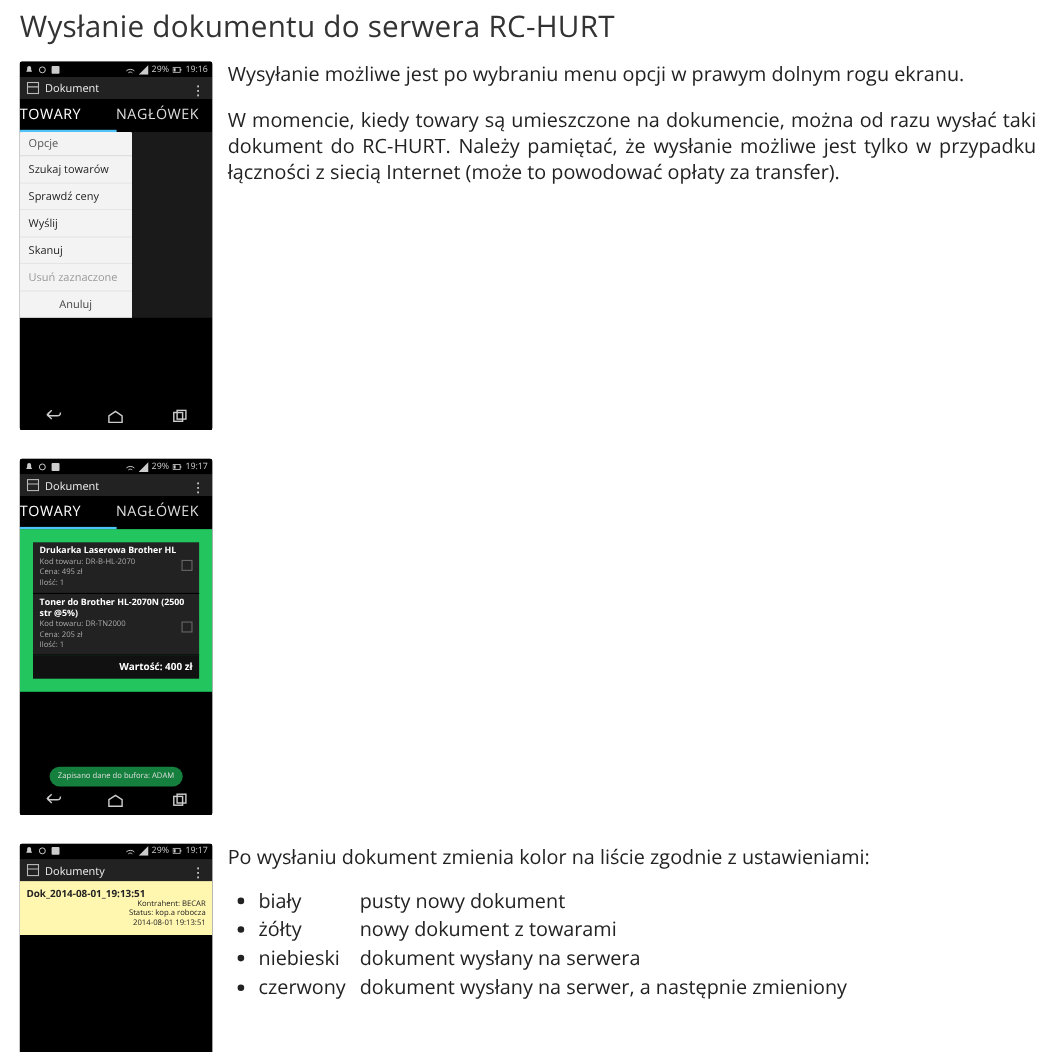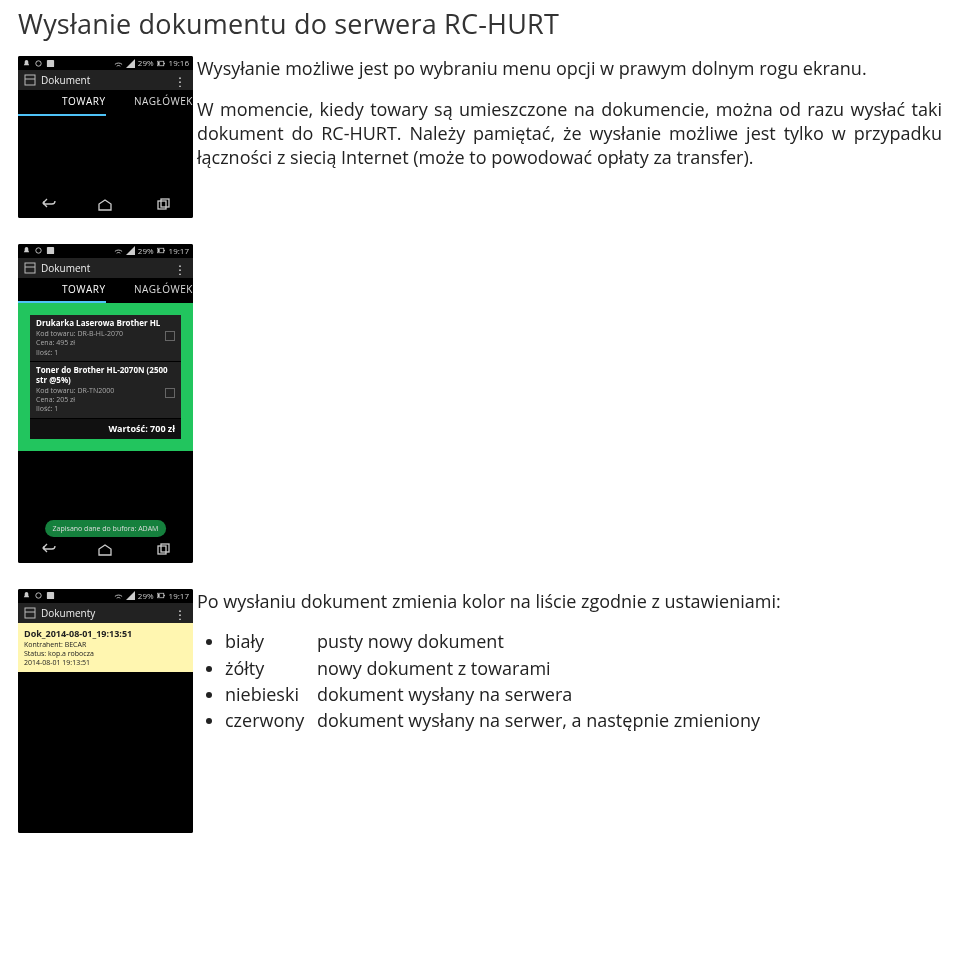--- a/index.html
+++ b/index.html
@@ -2,31 +2,31 @@
 <html><head>
 <meta charset="utf-8">
 <style>
   * { margin:0; padding:0; box-sizing:border-box; }
   body { font-family: "Segoe UI", "Open Sans", Arial, sans-serif; color:#222; font-size:18px; line-height:1.35; width:960px; }
   .page { padding: 6px 18px 30px 18px; }
   h1 { font-size:27px; font-weight:400; color:#333; margin-bottom:14px; letter-spacing:0.2px; }
   .row { display:flex; align-items:flex-start; margin-bottom:26px; }
   .row .txt { flex:1; }
   .txt p { margin-bottom:16px; text-align:justify; }
-  .phone { width:175px; background:#000; color:#dcdcdc; font-size:9px; padding:0; margin-right:4px; flex:0 0 175px; border-radius:2px; overflow:hidden; }
+  .phone { width:175px; background:#000; color:#dcdcdc; font-size:9px; padding:0; margin-right:14px; flex:0 0 175px; border-radius:2px; overflow:hidden; }
   .status-bar { display:flex; justify-content:space-between; align-items:center; background:#000; color:#ccc; font-size:8px; padding:2px 4px; height:14px; }
   .status-bar .sl, .status-bar .sr { display:flex; align-items:center; gap:3px; }
   .status-bar span.icon { display:inline-block; width:9px; height:9px; }
   .icon svg { width:100%; height:100%; display:block; }
   .app-bar { background:#222; display:flex; padding:4px 6px; height:20px; }
   .app-bar .cube { width:12px; height:12px; margin-right:5px; }
   .app-bar .title { flex:1; color:#eee; font-size:10px; }
   .app-bar .menu { color:#eee; font-size:12px; letter-spacing:1px; }
   .tabs { display:flex; background:#000; }
-  .tab { flex:1; text-align:right; padding:5px 0; font-size:10px; color:#ddd; border-bottom:2px solid transparent; letter-spacing:0.5px; }
+  .tab { flex:1; text-align:left; padding:5px 0; font-size:13px; color:#ddd; border-bottom:2px solid transparent; letter-spacing:0.5px; }
   .tab.active { border-bottom:2px solid #4fc3f7; color:#fff; }
   .popup { background:#f3f3f3; color:#333; margin:0; border-radius:1px; }
   .popup-title { font-size:10px; color:#555; padding:4px 8px; border-bottom:1px solid #ddd; }
   .popup-item { font-size:10px; color:#222; padding:5px 8px; border-bottom:1px solid #e5e5e5; }
   .popup-item.disabled { color:#999; }
   .popup-item.center { text-align:center; color:#444; }
   .popup-wrap { display:flex; }
   .popup-wrap .popup { width:58%; }
   .popup-wrap .shade { flex:1; background:#1a1a1a; }
   .pcontent { background:#22c55e; padding:12px; }
@@ -40,21 +40,21 @@
   .toast-area { position:relative; height:90px; background:#000; }
   .toast { position:absolute; bottom:4px; left:50%; transform:translateX(-50%); background:#15803d; color:#ddd; font-size:7px; padding:4px 8px; border-radius:10px; white-space:nowrap; }
   .nav-bar { background:#000; display:flex; justify-content:space-around; align-items:center; height:22px; padding:3px 0; }
   .nav-bar .nk { color:#ccc; }
   .nk svg { width:18px; height:14px; }
   .doclist { background:#000; }
   .doc-item { padding:5px 6px; border-bottom:1px solid #000; }
   .doc-item.yellow { background:#fff6b0; color:#222; }
   .doc-item.blue { background:#a7c9e7; color:#222; }
   .doc-item .dtitle { font-size:9px; font-weight:bold; margin-bottom:1px; }
-  .doc-item .dmeta { font-size:7px; line-height:1.25; }
+  .doc-item .dmeta { font-size:7px; line-height:1.25;text-align:right; }
   .empty-fill { height:160px; background:#000; }
   .row.small-text .txt { font-size:18px; }
   ul.colors { list-style:disc; margin-left:28px; }
   ul.colors li { margin:2px 0; font-size:18px; }
   ul.colors li .ck { display:inline-block; width:92px; }
 </style>
 </head>
 <body>
 
 <div class="page">
@@ -106,20 +106,32 @@
         <span class="cube"><svg viewBox="0 0 12 12">
               <rect x="1" y="1" width="10" height="10" fill="none" stroke="#bbb"></rect>
               <line x1="1" y1="5" x2="11" y2="5" stroke="#bbb"></line>
             </svg></span>
         <span class="title">Dokument</span>
         <span class="menu">⋮</span>
       </div>
       <div class="tabs">
         <div class="tab active">TOWARY</div>
         <div class="tab">NAGŁÓWEK</div>
+      </div>
+      <div class="popup-wrap">
+        <div class="popup">
+          <div class="popup-title">Opcje</div>
+          <div class="popup-item">Szukaj towarów</div>
+          <div class="popup-item">Sprawdź ceny</div>
+          <div class="popup-item">Wyślij</div>
+          <div class="popup-item">Skanuj</div>
+          <div class="popup-item disabled">Usuń zaznaczone</div>
+          <div class="popup-item center">Anuluj</div>
+        </div>
+        <div class="shade"></div>
       </div>
       <div class="gap"></div>
       <div class="nav-bar">
         <span class="nk"><svg viewBox="0 0 18 14">
               <path d="M6 3v3H14a3 3 0 003-3" fill="none" stroke="#ccc" stroke-width="1.3"></path>
               <polyline points="9,1 5,5 9,9" fill="none" stroke="#ccc" stroke-width="1.3"></polyline>
             </svg></span>
         <span class="nk"><svg viewBox="0 0 18 14">
               <path d="M3 12V6l6-4 6 4v6H3z" fill="none" stroke="#ccc" stroke-width="1.3"></path>
             </svg></span>
@@ -206,21 +218,21 @@
           <div class="pname">Toner do Brother HL-2070N (2500 str @5%)</div>
           <div class="prod-meta">
             <div class="pm-l">
               <div>Kod towaru: DR-TN2000</div>
               <div>Cena: 205 zł</div>
               <div>Ilość: 1</div>
             </div>
             <div class="pm-r"></div>
           </div>
         </div>
-        <div class="totals">Wartość: 700 zł</div>
+        <div class="totals">Wartość: 400 zł</div>
       </div>
       <div class="toast-area">
         <div class="toast">Zapisano dane do bufora: ADAM</div>
       </div>
       <div class="nav-bar">
         <span class="nk"><svg viewBox="0 0 18 14">
               <path d="M6 3v3H14a3 3 0 003-3" fill="none" stroke="#ccc" stroke-width="1.3"></path>
               <polyline points="9,1 5,5 9,9" fill="none" stroke="#ccc" stroke-width="1.3"></polyline>
             </svg></span>
         <span class="nk"><svg viewBox="0 0 18 14">

